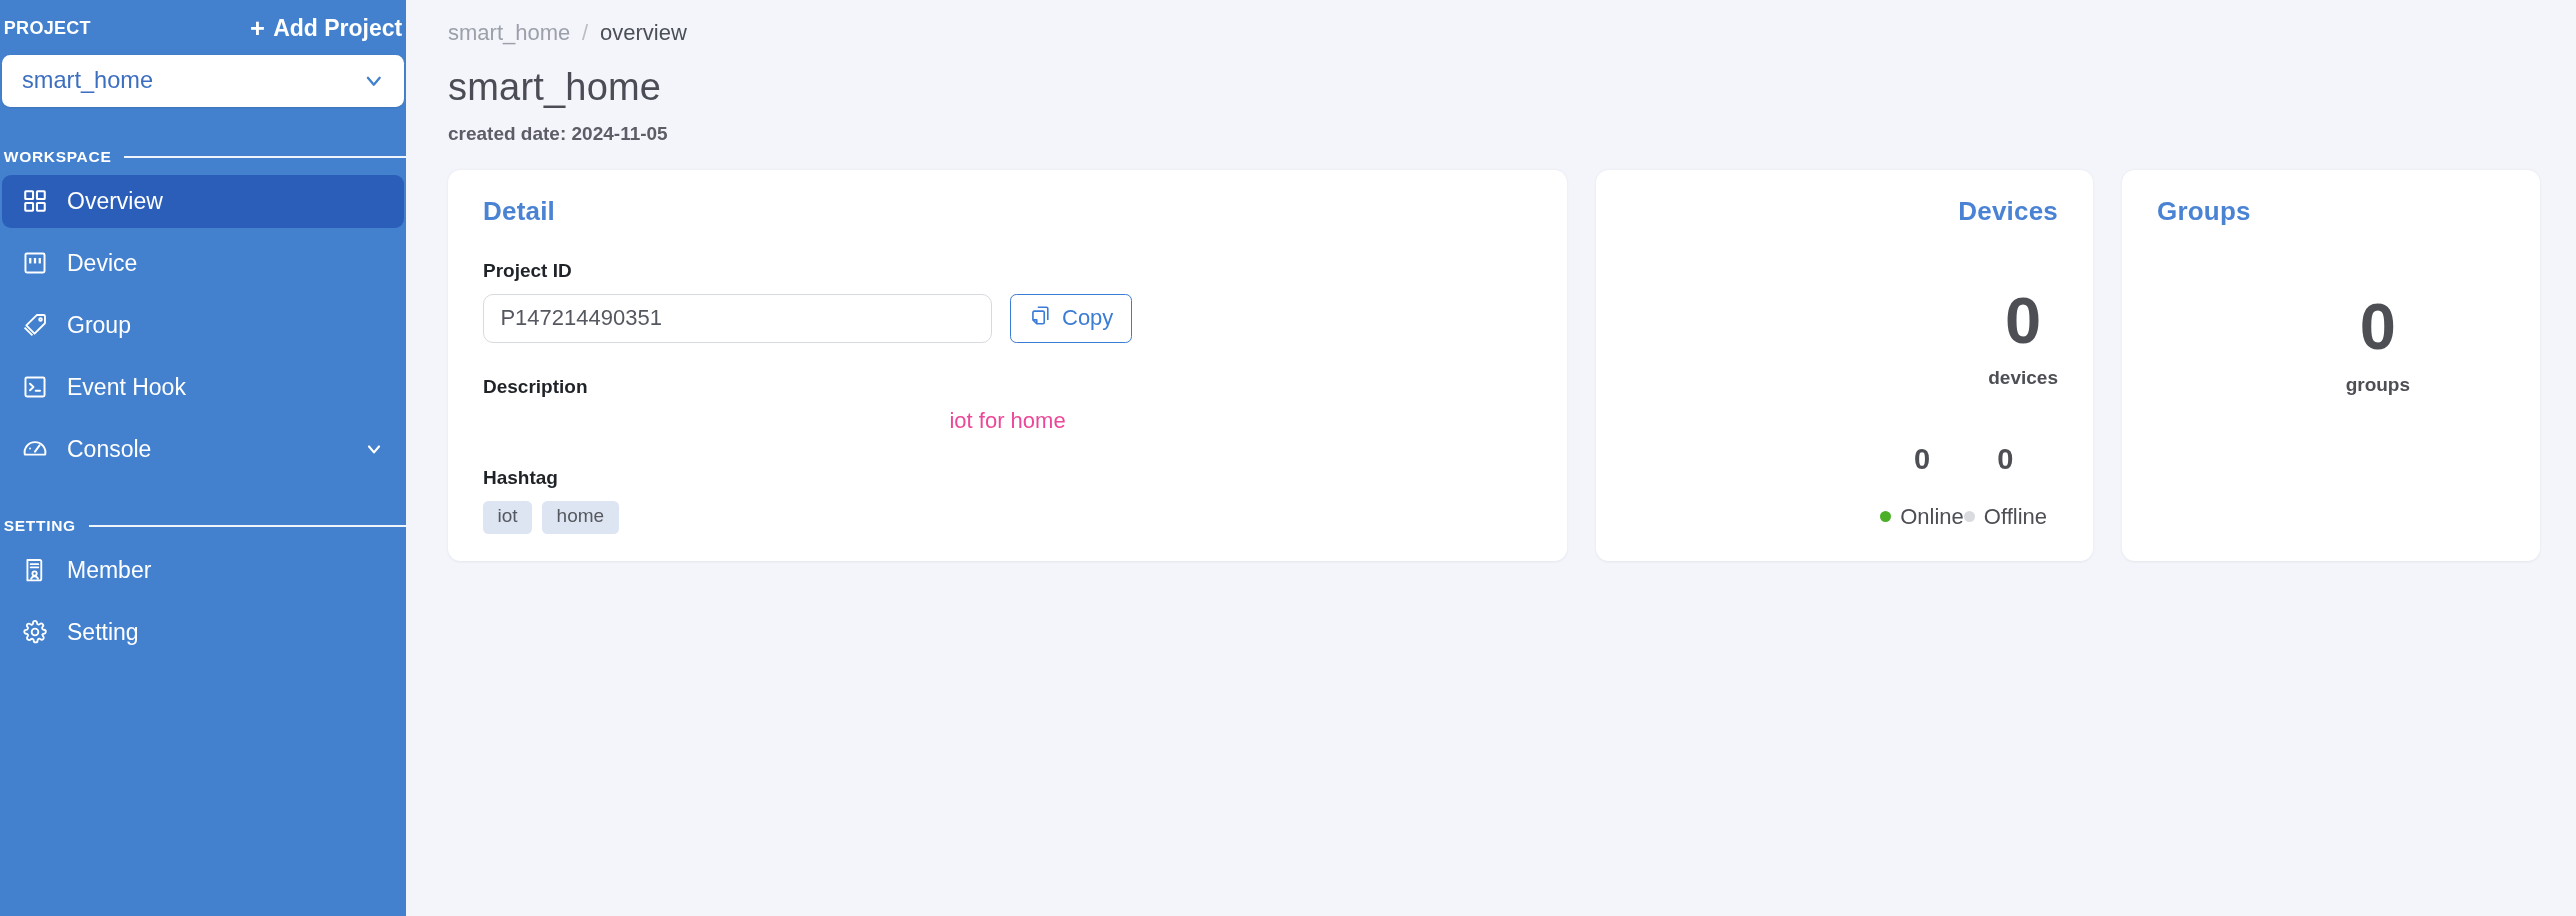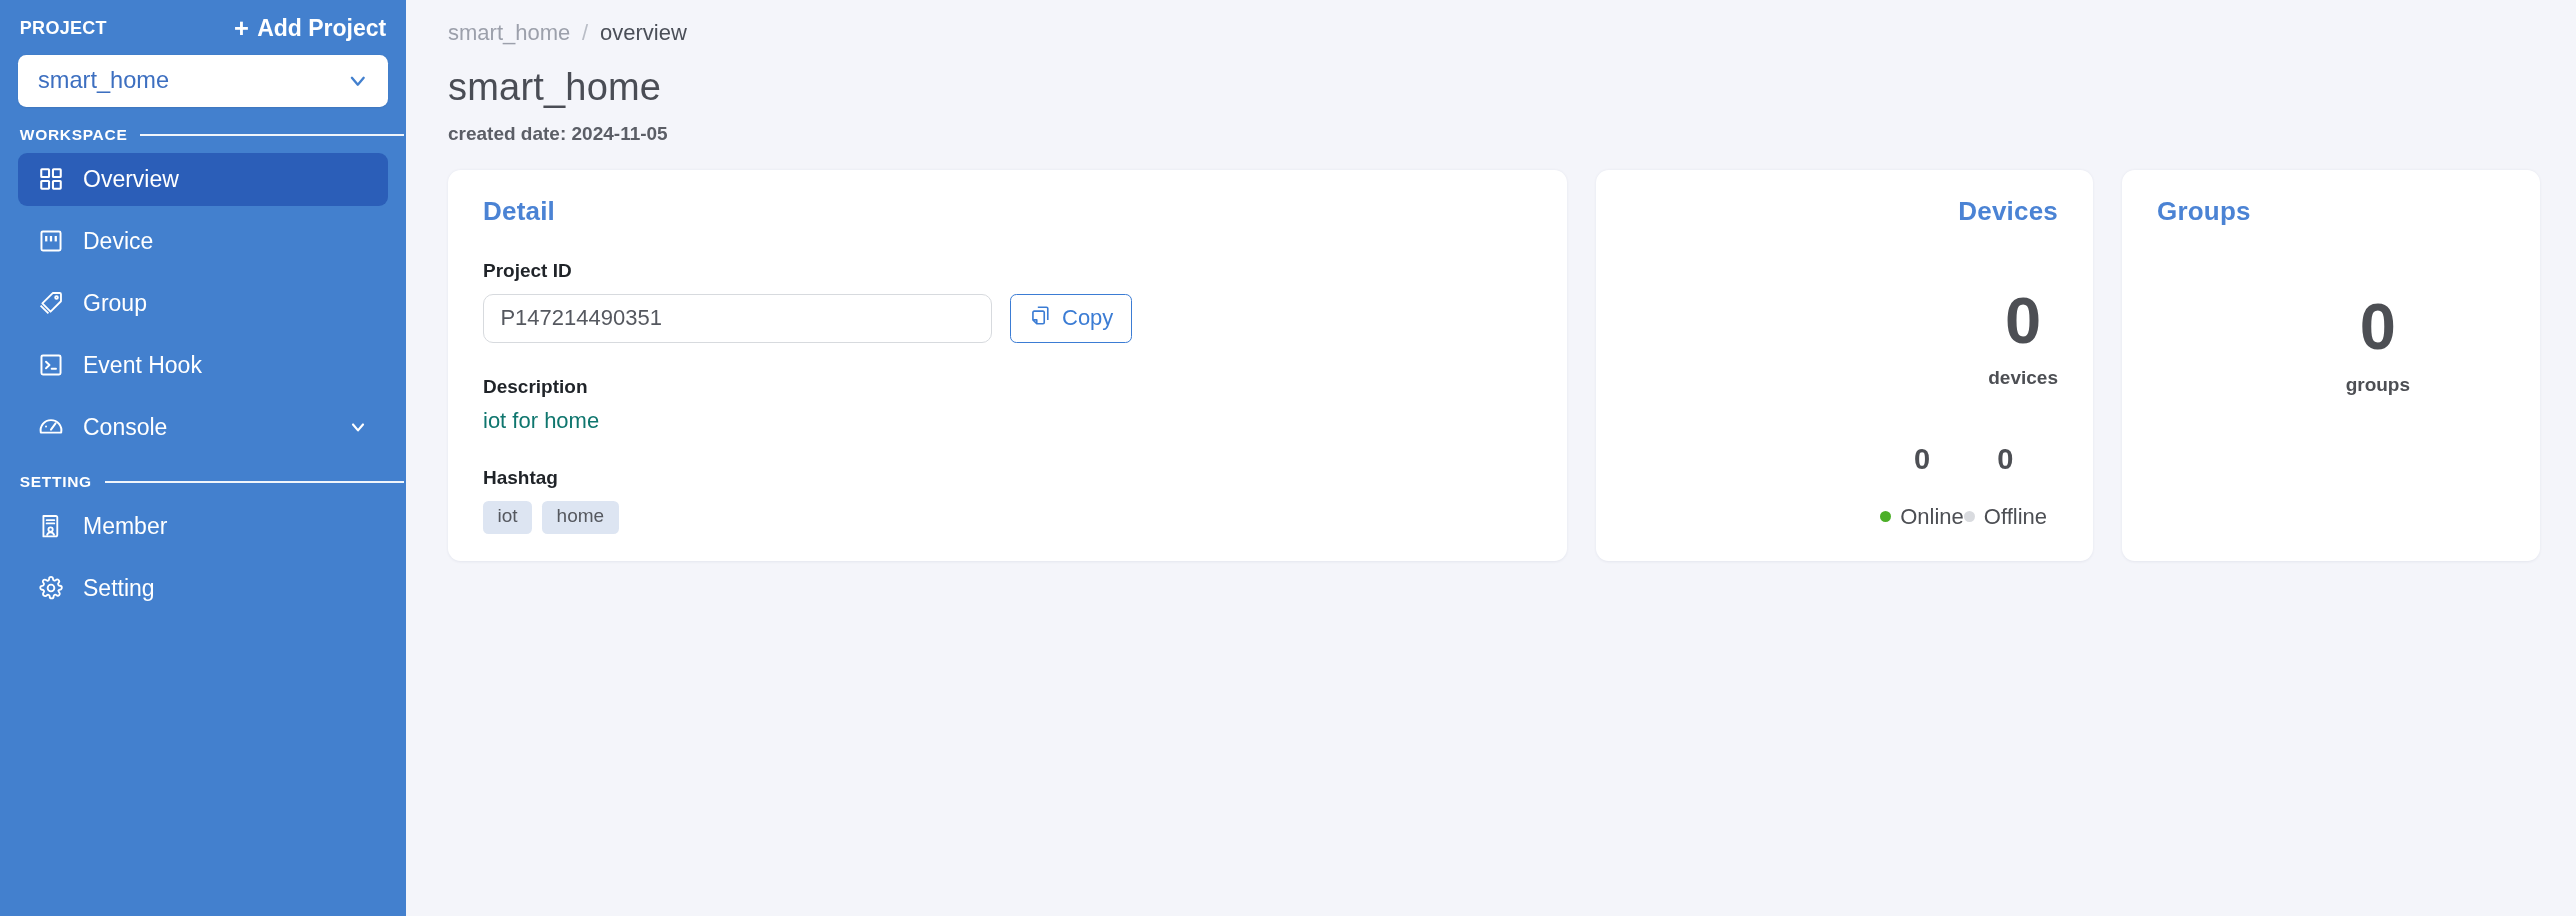--- a/index.html
+++ b/index.html
@@ -18,21 +18,21 @@
     -webkit-font-smoothing: antialiased;
   }
 
   
   .sidebar {
     width: 406px;
     min-width: 406px;
     height: 916px;
     background: #4380ce;
     color: #ffffff;
-    padding: 0 18px;
+    padding: 0 2px;
     position: relative;
     overflow: hidden;
   }
 
   .sb-top {
     display: flex;
     align-items: center;
     justify-content: space-between;
     padding: 14.5px 1.8px 0 1.8px;
     height: 42px;
@@ -75,21 +75,21 @@
   .sb-select-value {
     font-size: 23.6px;
     color: #3d6fc0;
   }
   .sb-select .chev { color: #4380ce; display: flex; }
 
   .sb-section {
     display: flex;
     align-items: center;
     gap: 12.7px;
-    margin-top: 19px;
+    margin-top: 41px;
     padding: 0 1.8px;
   }
   .sb-section-text {
     font-size: 15.5px;
     font-weight: 700;
     letter-spacing: 0.7px;
     color: #ffffff;
     white-space: nowrap;
   }
   .sb-section-rule {
@@ -219,22 +219,23 @@
     padding: 0 18px;
     display: flex;
     align-items: center;
     gap: 10px;
     cursor: pointer;
     white-space: nowrap;
   }
 
   .desc-text {
     font-size: 22px;
-    color: #0f766e;
+    color: #ec4899;
     margin-top: 10px;
+    text-align: center;
   }
 
   .tags {
     display: flex;
     gap: 10px;
     margin-top: 12px;
   }
   .tag {
     background: #dde5f2;
     color: #55585f;

